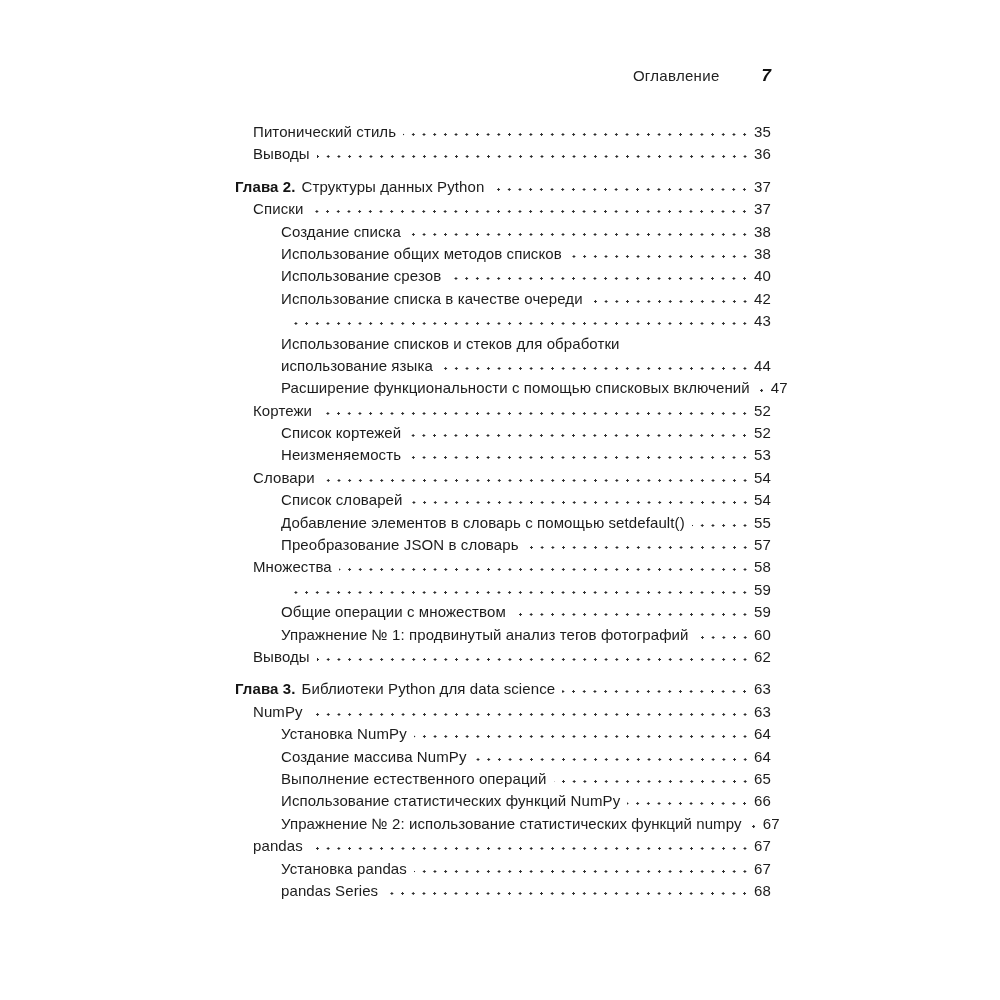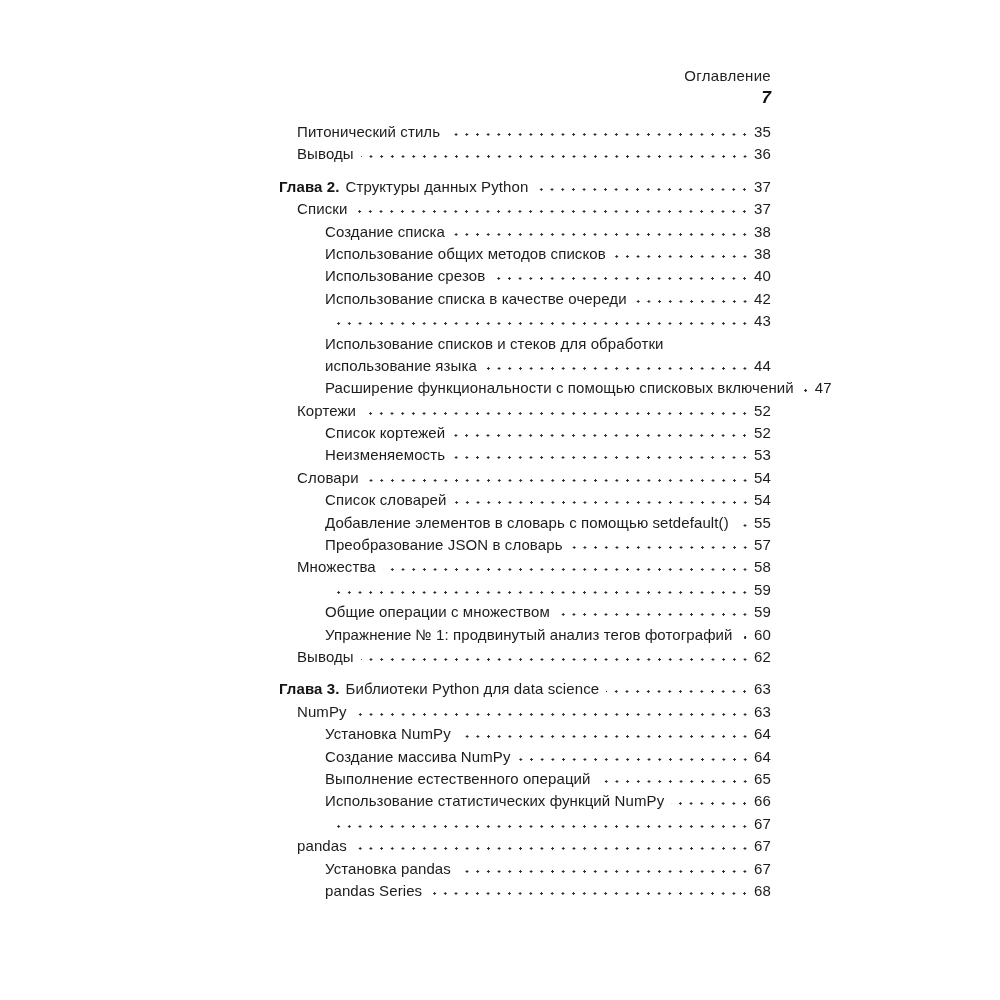--- a/index.html
+++ b/index.html
@@ -16,23 +16,22 @@
     color: #1c1c1c;
     overflow: hidden;
   }
   .page-header {
     position: absolute;
     top: 65px;
     left: 235px;
     width: 536px;
     display: flex;
     justify-content: flex-end;
-    align-items: flex-end;
+    align-items: flex-start;
     line-height: 22px;
-    flex-direction: column;
   }
   .header-title {
     font-size: 15px;
     letter-spacing: 0.3px;
     color: #222222;
   }
   .header-page-number {
     font-size: 17px;
     font-weight: 700;
     font-style: italic;
@@ -46,21 +45,20 @@
     width: 536px;
   }
   .toc-row {
     display: flex;
     align-items: baseline;
     height: 22.4px;
     line-height: 22.4px;
     font-size: 15px;
     letter-spacing: 0.1px;
     white-space: nowrap;
-    margin-left: 44px;
   }
   .toc-row.level-1 { padding-left: 18px; }
   .toc-row.level-2 { padding-left: 46px; }
   .toc-row.chapter { margin-top: 10px; }
   .chapter-prefix {
     font-weight: 700;
     margin-right: 6px;
     color: #141414;
   }
   .entry-label {
@@ -234,20 +232,21 @@
         <span class="entry-label">Выполнение естественного операций</span>
         <span class="dot-leader"></span>
         <span class="entry-page">65</span>
       </div>
       <div class="toc-row level-2">
         <span class="entry-label">Использование статистических функций NumPy</span>
         <span class="dot-leader"></span>
         <span class="entry-page">66</span>
       </div>
       <div class="toc-row level-2">
+        <span class="entry-label">Упражнение № 2: использование статистических функций numpy</span>
         <span class="dot-leader"></span>
         <span class="entry-page">67</span>
       </div>
       <div class="toc-row level-1">
         <span class="entry-label">pandas</span>
         <span class="dot-leader"></span>
         <span class="entry-page">67</span>
       </div>
       <div class="toc-row level-2">
         <span class="entry-label">Установка pandas</span>

